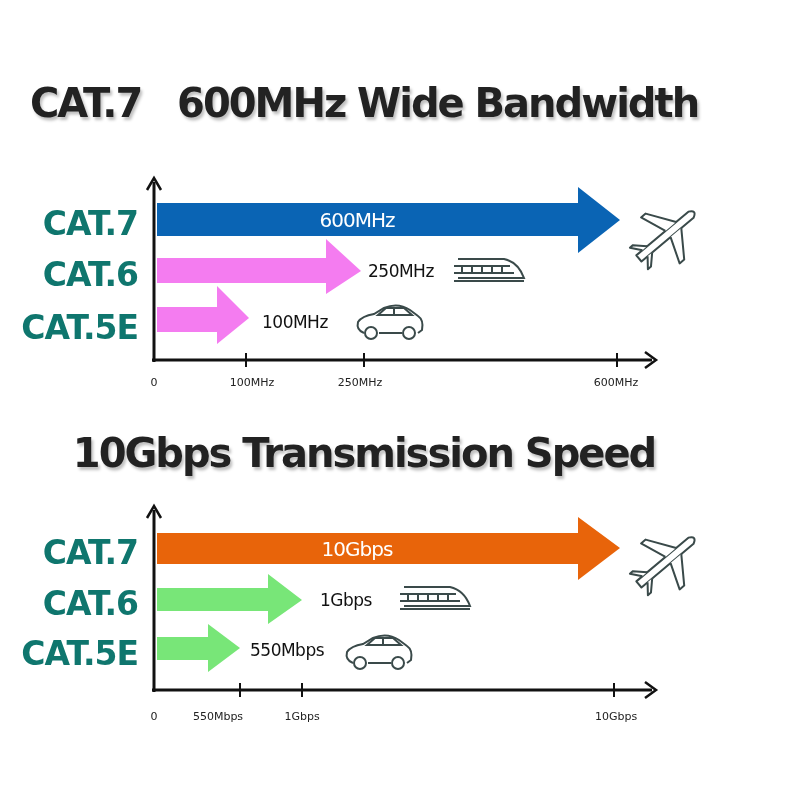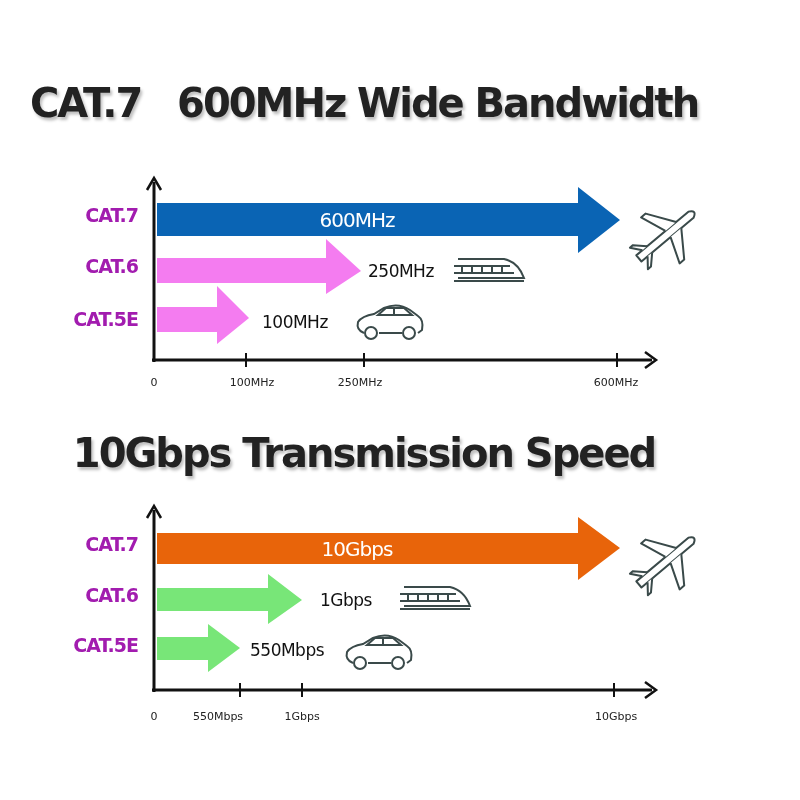--- a/index.html
+++ b/index.html
@@ -8,22 +8,22 @@
   .title { position: absolute; left: 0; width: 728px; text-align: center;
            font-family: "DejaVu Sans", sans-serif; font-weight: bold; font-size: 40px;
            letter-spacing: -2px; color: #222;
            text-shadow: 2px 3px 3px rgba(0,0,0,0.25); white-space: pre; }
   .t1 { top: 80px; }
   .t2 { top: 430px; text-align: center; }
   .chart { position: absolute; left: 0; width: 800px; }
   .c1 { top: 170px; height: 230px; }
   .c2 { top: 500px; height: 230px; }
   .cat-label { position: absolute; width: 120px; text-align: right; left: 18px;
-               font-family: "DejaVu Sans", sans-serif; font-weight: bold; font-size: 19px;
-               letter-spacing: -1px; color: #a21caf; }
+               font-family: "DejaVu Sans", sans-serif; font-weight: bold; font-size: 33px;
+               letter-spacing: -1px; color: #0f766e; }
   svg { position: absolute; left: 0; top: 0; }
   .bar-text { font-family: "DejaVu Sans", sans-serif; font-size: 20px; fill: #fff; letter-spacing: -1px; }
   .val-text { font-family: "DejaVu Sans", sans-serif; font-size: 17px; fill: #111; letter-spacing: -0.5px; }
   .tick-text { font-family: "DejaVu Sans", sans-serif; font-size: 11px; fill: #222; }
 </style>
 </head>
 <body>
 
 <div class="title t1">CAT.7   600MHz Wide Bandwidth</div>
 

